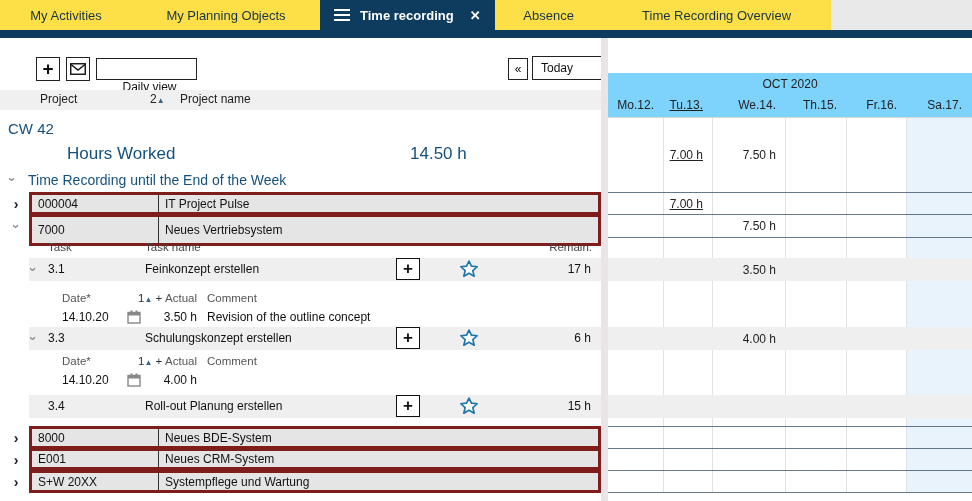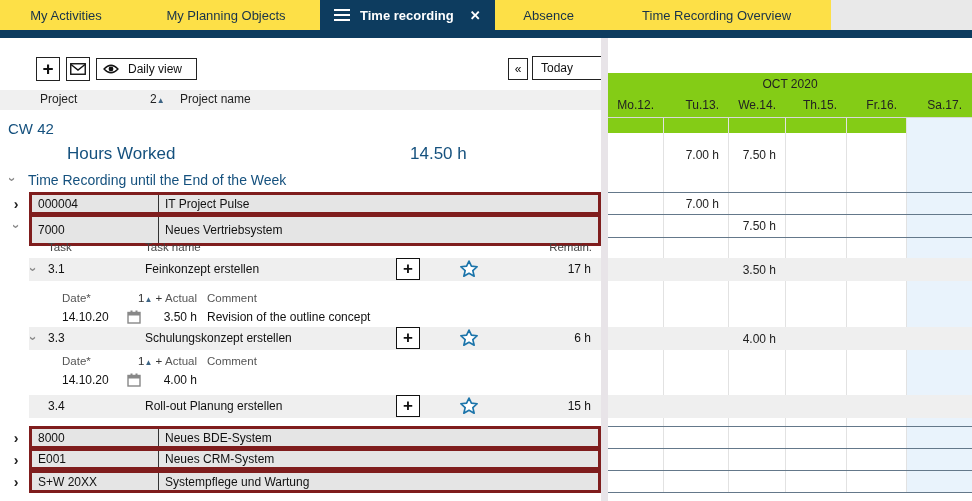--- a/index.html
+++ b/index.html
@@ -17,39 +17,39 @@
   .hamburger span { display:block; height:2px; background:#fff; margin:3px 0; }
   .tab-close { color:#fff; font-size:13px; font-weight:bold; margin-left:6px; }
 
   
   .divider-band { position:absolute; left:601px; top:38px; width:7px; height:463px; background:#e8e4e8; }
 
   
   .tbtn { position:absolute; border:1px solid #222; background:#fff; display:flex; align-items:center; justify-content:center; font-size:16px; color:#111; cursor:pointer; }
   .btn-plus   { left:36px;  top:57px; width:24px; height:24px; font-size:19px; font-weight:bold; }
   .btn-mail   { left:66px;  top:57px; width:24px; height:24px; }
-  .btn-view   { left:96px;  top:58px; width:101px; height:22px; justify-content:flex-start; padding-left:6px; gap:9px; font-size:12px; }
+  .btn-view   { left:96px;  top:58px; width:101px; height:22px; justify-content:flex-start; padding-left:6px; gap:21px; font-size:12px;flex-direction:column; }
   .btn-prev   { left:508px; top:58px; width:20px; height:22px; font-size:12px; }
   .btn-today  { left:532px; top:56px; width:72px; height:24px; justify-content:flex-start; padding-left:8px; font-size:12px; }
 
   
   .left-header { position:absolute; left:0; top:90px; width:601px; height:20px; background:#f0f0f0; font-size:12px; color:#222; }
   .left-header .lh-project { position:absolute; left:40px; top:2px; }
   .left-header .lh-sort { position:absolute; left:150px; top:2px; }
   .left-header .lh-sort .tri { font-size:8px; color:#3d6484; }
   .left-header .lh-name { position:absolute; left:180px; top:2px; }
 
   
-  .cal-header { position:absolute; left:608px; top:73px; width:364px; height:60px; background:#84cc16; }
+  .cal-header { position:absolute; left:608px; top:73px; width:364px; height:44px; background:#7dd3fc; }
   .cal-month { position:absolute; left:0; top:4px; width:364px; text-align:center; font-size:12px; color:#222; }
   .cal-days { position:absolute; left:0; top:20px; width:364px; height:24px; }
   .cal-day { position:absolute; top:0; height:24px; line-height:24px; text-align:right; padding-right:10px; font-size:12px; color:#222; }
 
   
-  .c0 { left:0;    width:56px; } .c1 { left:60px;  width:61px; }
+  .c0 { left:0;    width:56px; } .c1 { left:44px;  width:61px;text-decoration:underline; }
   .c2 { left:117px; width:61px; } .c3 { left:178px; width:61px; }
   .c4 { left:239px; width:60px; } .c5 { left:299px; width:65px; }
 
   
   .grid-bg { position:absolute; left:608px; top:117px; width:364px; height:375px; border-top:1px solid #d8d8d8; }
   .grid-col { position:absolute; top:0; height:375px; border-right:1px solid #e2e2e2; }
   .grid-col.weekend { background:#e9f3fc; border-right:none; }
 
   
   .rrow { position:absolute; left:608px; width:364px; }

